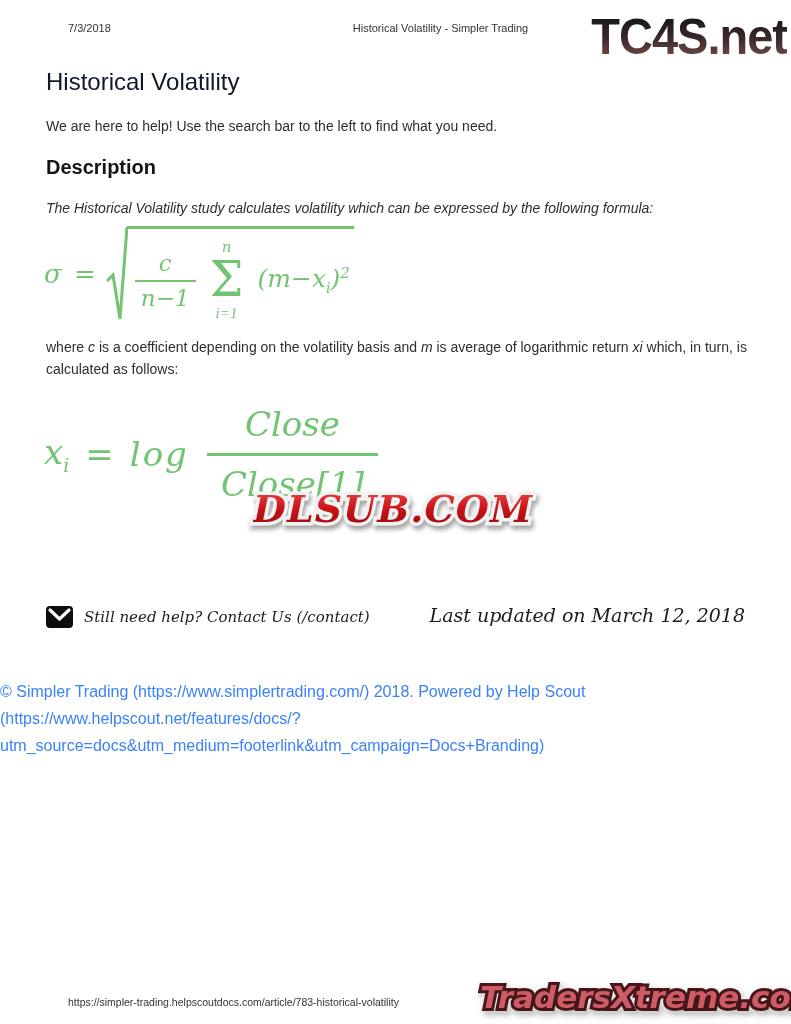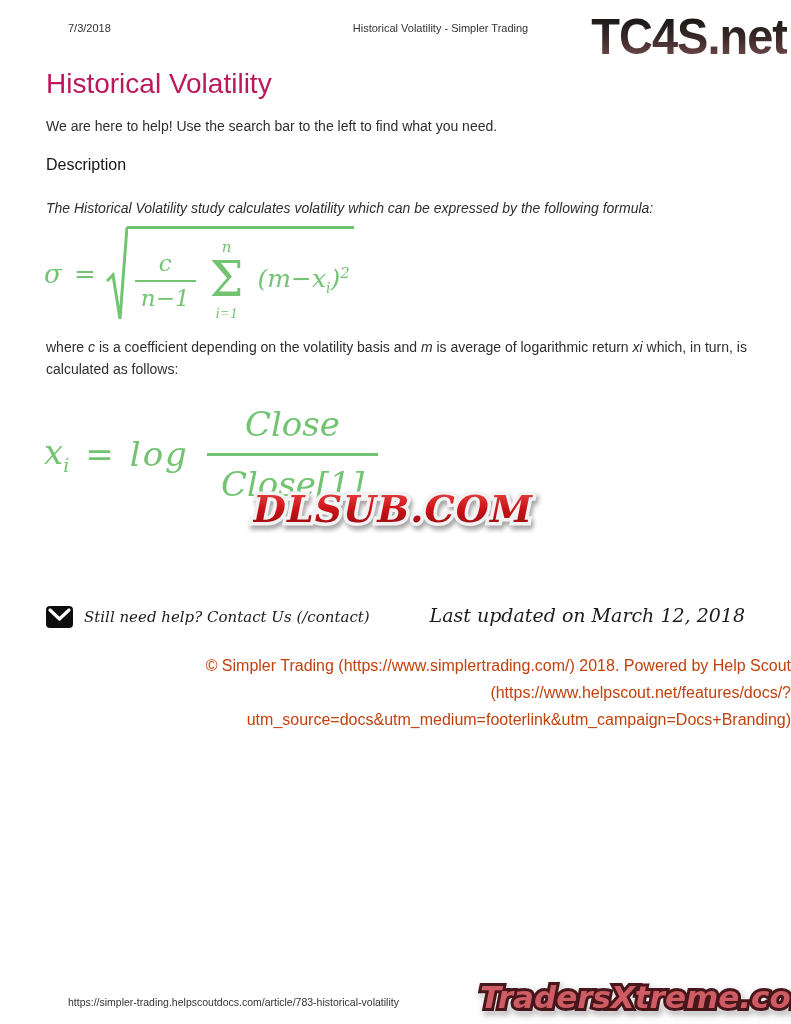--- a/index.html
+++ b/index.html
@@ -21,23 +21,23 @@
     position:absolute; right:4px; top:2px;
     font-size:47px; font-weight:900; letter-spacing:-1px;
     font-family:"Liberation Sans", sans-serif;
     background:linear-gradient(180deg,#161616 18%,#3c2a2a 55%,#7c5252 95%);
     -webkit-background-clip:text; background-clip:text; color:transparent;
     transform:scaleY(1.08); transform-origin:top right;
     text-shadow:none;
   }
 
   
-  .art-title { position:absolute; left:46px; top:64px; font-size:28px; font-weight:400; color:#be185d; letter-spacing:0; }
+  .art-title { position:absolute; left:46px; top:64px; font-size:24px; font-weight:400; color:#0f172a; letter-spacing:0; }
   .intro { position:absolute; left:46px; top:114px; font-size:14px; color:#2e2e2e; }
-  .sec-head { position:absolute; left:46px; top:152px; font-size:16px; font-weight:400; color:#141414; }
+  .sec-head { position:absolute; left:46px; top:152px; font-size:20px; font-weight:700; color:#141414; }
   .para1 { position:absolute; left:46px; top:196px; width:715px; font-size:14px; color:#2e2e2e;font-style:italic; }
   .para2 { position:absolute; left:46px; top:332px; width:706px; font-size:14px; line-height:22px; color:#2e2e2e; }
   .seg-italic { font-style:italic; }
 
   
   .formula { color:#72c472; font-family:"DejaVu Serif", serif; font-style:italic; }
   .formula1 { position:absolute; left:44px; top:221px; display:flex; align-items:center; }
   .f1-lhs { font-size:26px; margin-right:8px; letter-spacing:2px; }
   .radical-hook { width:22px; height:98px; flex:0 0 auto; margin-right:-1px; }
   .radicand { border-top:3px solid #72c472; display:flex; align-items:center; height:96px; padding:10px 4px 0 8px; }
@@ -81,22 +81,22 @@
 
   
   .contact-row { position:absolute; left:46px; right:46px; top:600px; height:32px; }
   .mail-icon { position:absolute; left:0; top:2px; width:27px; height:22px; }
   .contact-link { position:absolute; left:38px; top:4px;
                   font-family:"DejaVu Serif", serif; font-style:italic; font-size:15px; color:#1c1c1c; cursor:pointer; }
   .last-updated { position:absolute; right:0; top:0;
                   font-family:"DejaVu Serif", serif; font-style:italic; font-size:19px; color:#1c1c1c; }
 
   
-  .footer { position:absolute; left:0; right:0; top:648px; text-align:right;
-            font-size:16px; line-height:27px; color:#c2410c; }
+  .footer { position:absolute; left:0; right:0; top:674px; text-align:left;
+            font-size:16px; line-height:27px; color:#3b82f6; }
 
   .bottom-url { position:absolute; left:68px; top:992px; font-size:10.5px; color:#333; }
 </style>
 </head>
 <body>
 
 <div class="page">
 
   <div class="hdr-date">7/3/2018</div>
   <div class="hdr-title">Historical Volatility - Simpler Trading</div>

